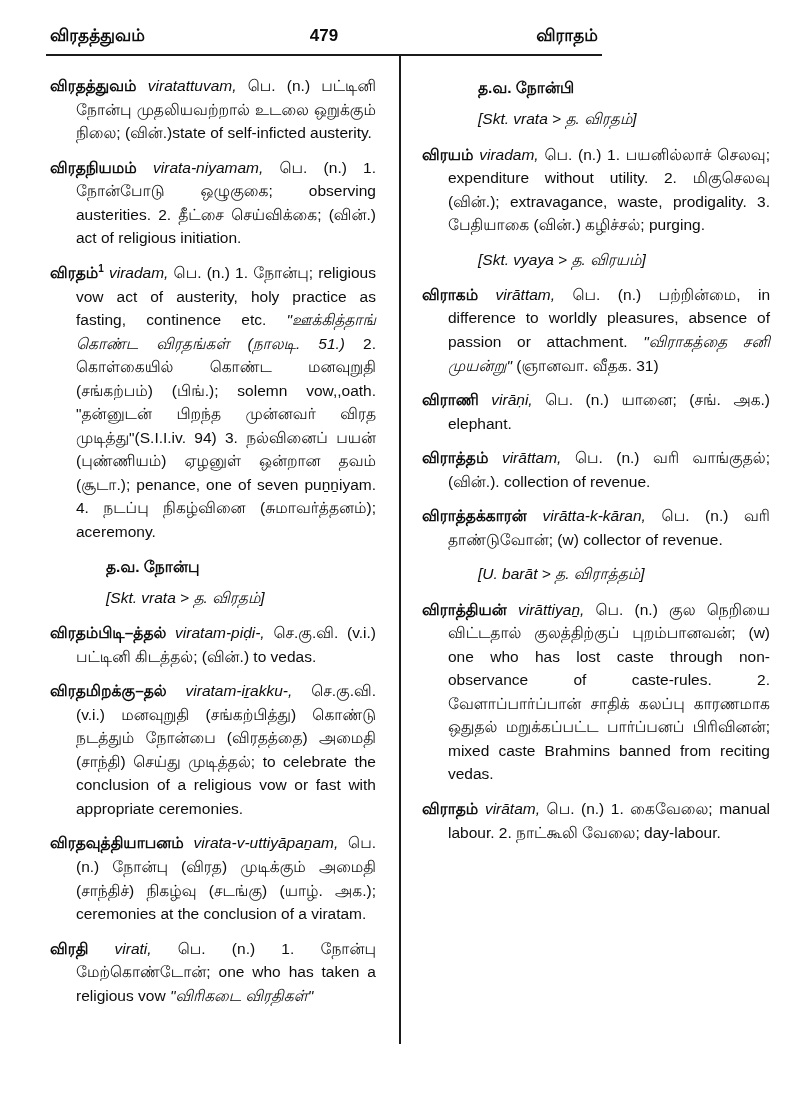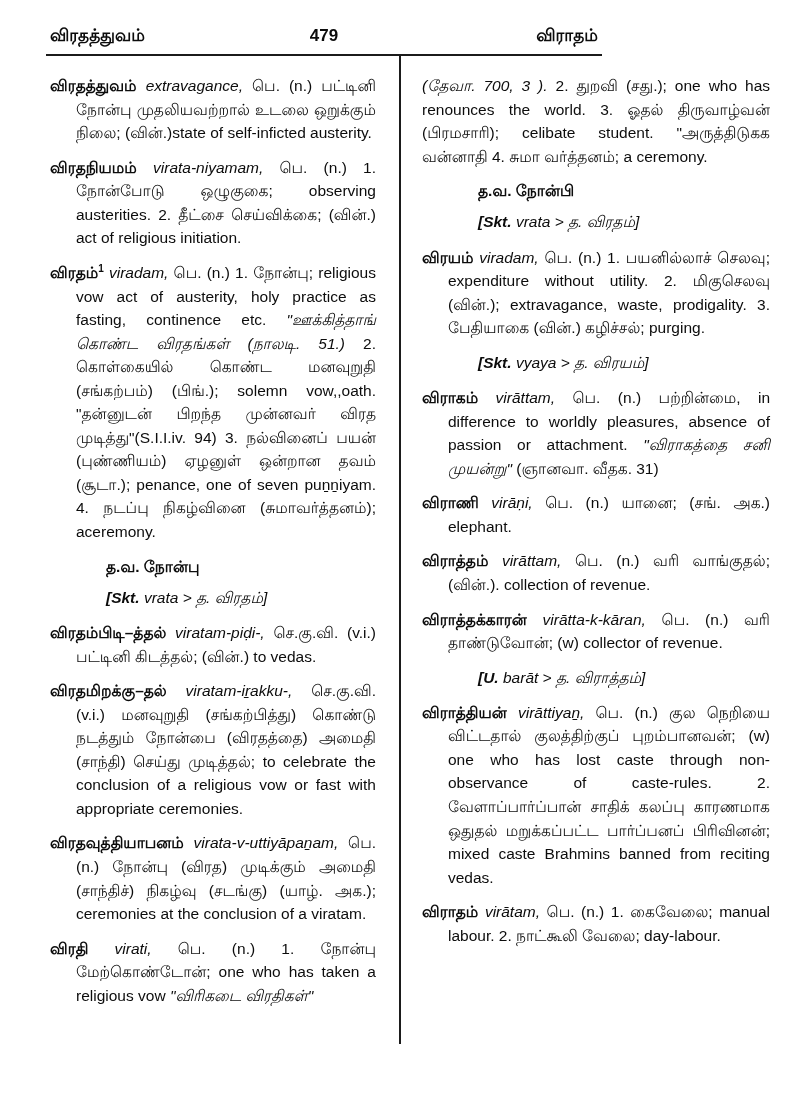--- a/index.html
+++ b/index.html
@@ -43,21 +43,21 @@
   .pos { }
   .q { font-style:italic; }
   .note {
     font-weight:bold; font-size:15.5px; line-height:1.5;
     margin:2px 0 8px 56px;
   }
   .etym {
     font-style:italic; font-size:15.5px; line-height:1.5;
     margin:0 0 12px 56px;
   }
-  .etym .eb { font-weight:bold; }
+  .etym .eb { font-weight:normal; }
 </style>
 </head>
 <body>
 
 <div class="page">
 
   <div class="header">
     <span class="hw-left">விரதத்துவம்</span>
     <span class="hw-page">479</span>
     <span class="hw-right">விராதம்</span>
@@ -65,21 +65,21 @@
 
   <div class="rule"></div>
 
   <div class="body-wrap">
     <div class="divider"></div>
 
     <div class="col col-left">
 
       <p class="entry">
         <span class="head">விரதத்துவம்</span>
-        <i class="translit">extravagance,</i>
+        <i class="translit">viratattuvam,</i>
         <span class="pos">பெ. (n.)</span>
         <span>பட்டினி நோன்பு முதலியவற்றால் உடலை ஒறுக்கும் நிலை; (வின்.)state of self-inficted austerity.</span>
       </p>
 
       <p class="entry">
         <span class="head">விரதநியமம்</span>
         <i class="translit">virata-niyamam,</i>
         <span class="pos">பெ. (n.)</span>
         <span>1. நோன்போடு ஒழுகுகை; observing austerities. 2. தீட்சை செய்விக்கை; (வின்.) act of religious initiation.</span>
       </p>
@@ -122,23 +122,20 @@
         <span class="head">விரதி</span>
         <i class="translit">virati,</i>
         <span class="pos">பெ. (n.)</span>
         <span>1. நோன்பு மேற்கொண்டோன்; one who has taken a religious vow </span><span class="q">"விரிகடை விரதிகள்"</span>
       </p>
 
     </div>
 
     <div class="col col-right">
 
-      <p class="cont">
-        <span class="q">(தேவா. 700, 3 ).</span><span> 2. துறவி (சது.); one who has renounces the world. 3. ஓதல் திருவாழ்வன் (பிரமசாரி); celibate student. "அருத்திடுகக வன்னாதி 4. சுமா வர்த்தனம்; a ceremony.</span>
-      </p>
 
       <p class="note">த.வ. நோன்பி</p>
 
       <p class="etym">
         <span class="eb">[Skt.</span><span> vrata &gt; த. விரதம்]</span>
       </p>
 
       <p class="entry">
         <span class="head">விரயம்</span>
         <i class="translit">viradam,</i>

